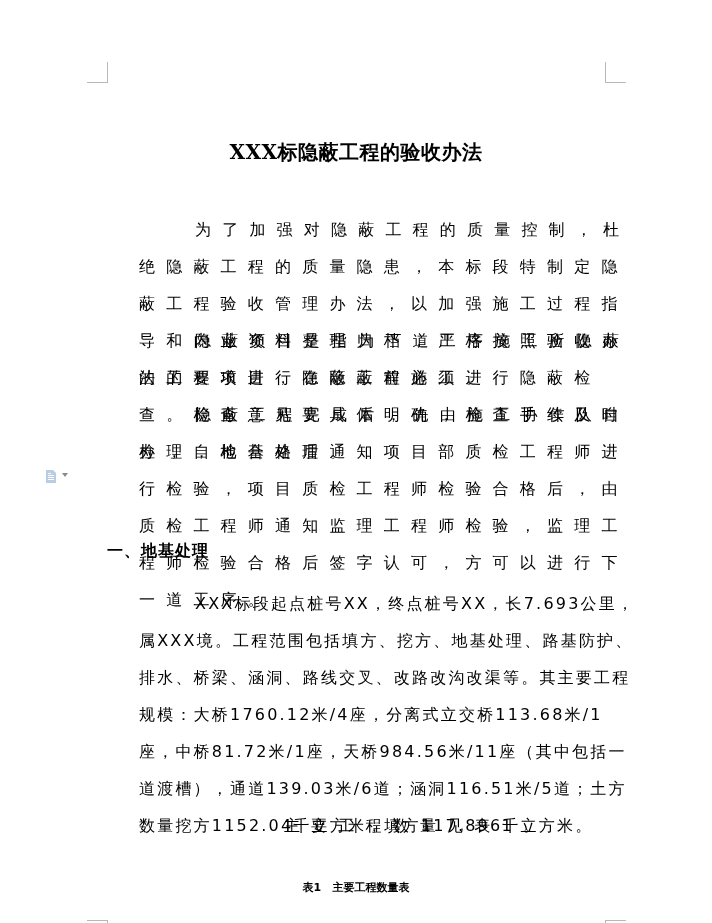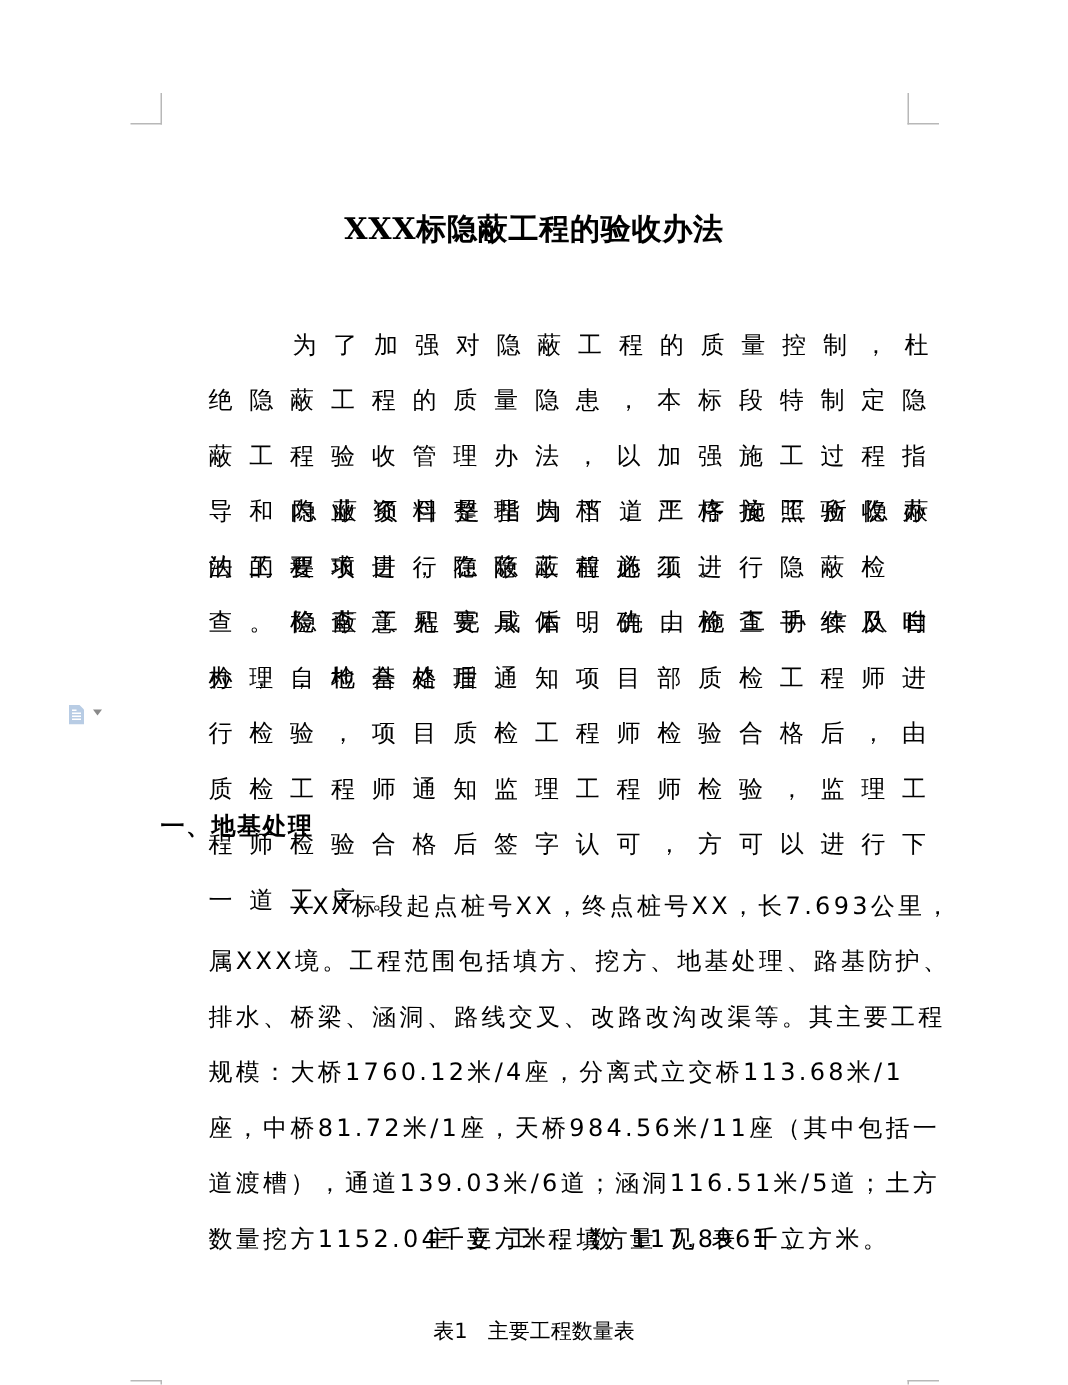--- a/index.html
+++ b/index.html
@@ -30,21 +30,21 @@
     .heading {
       position:absolute; left:0; top:532px; margin:0;
       font-family:"DejaVu Sans", "Liberation Sans", sans-serif;
       font-size:16px; font-weight:bold; line-height:37px; letter-spacing:1px;
     }
     .p4 { top:569px; letter-spacing:2.2px; }
     .p5 { top:791px;text-align:center; }
     .caption {
       position:absolute; left:0; top:878px; width:498px; text-align:center;
       font-family:"DejaVu Sans", "Liberation Sans", sans-serif;
-      font-size:14px; font-weight:normal; line-height:20px; white-space:pre;
+      font-size:11px; font-weight:bold; line-height:20px; white-space:pre;
     }
     .sidebar-icon {
       position:absolute; left:46px; top:466px; width:30px; height:16px;
       display:flex; align-items:center; gap:6px; cursor:pointer;
     }
     .doc-glyph { width:10px; height:13px; position:relative; }
     .caret { width:0; height:0; border-left:3px solid transparent; border-right:3px solid transparent; border-top:4px solid #8a8a8a; margin-top:1px; }
   </style>
 </head>
 <body>

